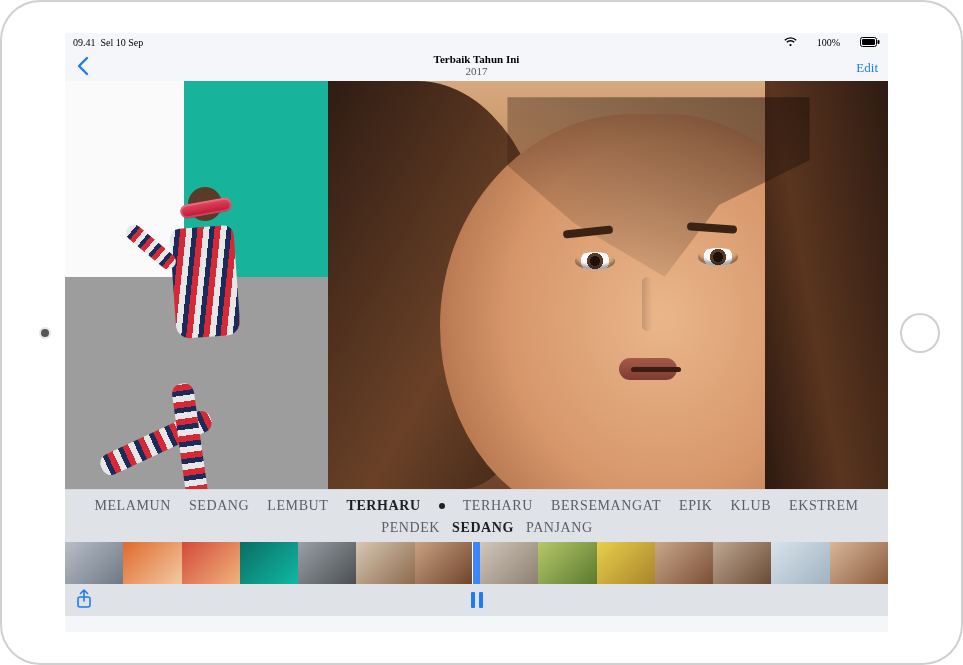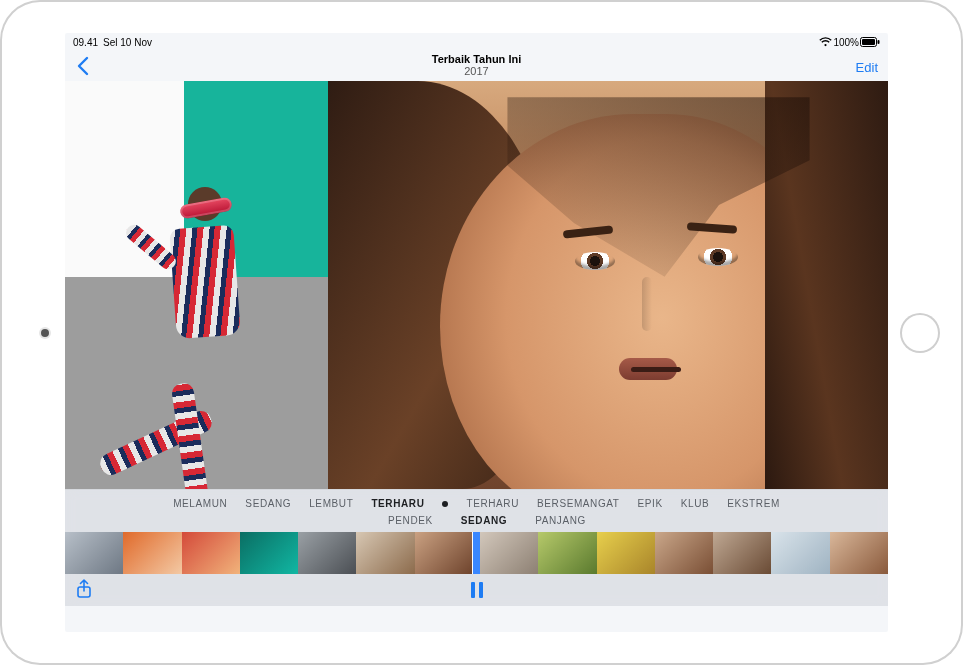--- a/index.html
+++ b/index.html
@@ -13,29 +13,29 @@
     width: 8px; height: 8px; border-radius: 50%; background: #555; box-shadow: 0 0 0 2px #e6e6e6;
   }
   .home-button {
     position: absolute; right: 23px; top: 50%; transform: translateY(-50%);
     width: 40px; height: 40px; border-radius: 50%; background: #fff;
     box-shadow: 0 0 0 2px #cfcfcf inset;
   }
   .screen {
     position: absolute; left: 65px; right: 75px; top: 33px; bottom: 33px;
     background: linear-gradient(#f4f6f9,#f4f6f9);
-    overflow: hidden; border-radius: 2px;
+    overflow: hidden; border-radius: 2px; font-family: Liberation Serif, serif;
   }
   
   .statusbar {
     height: 18px; display: flex; justify-content: space-between; align-items: center;
     padding: 0 8px; font-size: 10px; color: #000;
   }
   .status-left { display: flex; gap: 5px; align-items: center; }
-  .status-right { display: flex; gap: 1px; align-items: center; }
+  .status-right { display: flex; gap: 20px; align-items: center; }
   .wifi-icon, .battery-icon { display: inline-flex; }
   
   .navbar {
     position: relative; height: 30px; display: flex; align-items: center; justify-content: center;
   }
   .back-button {
     position: absolute; left: 6px; top: 2px; width: 22px; height: 26px;
     display: flex; align-items: center; justify-content: center; color:#1e7cf3;
   }
   .title-block { text-align: center; line-height: 1.05; }
@@ -102,26 +102,26 @@
     background:linear-gradient(#a65a48,#7c3c30);}
   .pr-lipgap{ position:absolute; left:54%; top:70%; width:50px; height:5px; border-radius:4px;
     background:#3a1c15;}
   
   .control-panel{
     background: rgba(205,210,216,.55); backdrop-filter: blur(6px);
     border-top:1px solid rgba(0,0,0,.04);
   }
   .mood-row, .duration-row{
     display:flex; justify-content:center; align-items:center; gap:18px;
-    font-size:10px; letter-spacing:.6px; color:#5a5f66; padding:8px 0 4px;
+    font-size:14px; letter-spacing:.6px; color:#5a5f66; padding:8px 0 4px;
   }
   .mood-row span, .duration-row span{ cursor:default; }
   .selected{ color:#1d1f22; font-weight:600; }
   .mood-dot{ width:6px;height:6px;border-radius:50%; background:#1d1f22; display:inline-block; }
-  .duration-row{ padding:2px 0 6px; gap:28px;margin-left:21px;}
+  .duration-row{ padding:2px 0 6px; gap:12px;margin-left:21px;}
   
   .thumbs{
     display:flex; height:42px; width:100%; overflow:hidden;
   }
   .thumb{ flex:1 0 auto; width:55px; height:42px; }
   .thumb.marker{ width:4px; background:#3a87ff; box-shadow:0 0 0 1px #fff;}
   
   .bottombar{
     height:32px; display:flex; align-items:center; justify-content:center; position:relative;
   }
@@ -138,21 +138,21 @@
 
 <div class="device">
   <div class="camera"></div>
   <div class="home-button"></div>
 
   <div class="screen">
 
     <div class="statusbar">
       <div class="status-left">
         <span>09.41</span>
-        <span>Sel 10 Nov</span>
+        <span>Sel 10 Sep</span>
       </div>
       <div class="status-right">
         <span class="wifi-icon">
           <svg width="13" height="10" viewBox="0 0 13 10">
               <path d="M6.5 9.2a1.1 1.1 0 1 0 0-2.2 1.1 1.1 0 0 0 0 2.2zM3.3 5.7a4.6 4.6 0 0 1 6.4 0l1-1a6 6 0 0 0-8.4 0l1 1zM1.3 3.7a7.4 7.4 0 0 1 10.4 0l1-1a8.8 8.8 0 0 0-12.4 0l1 1z" fill="#000"></path>
             </svg>
         </span>
         <span>100%</span>
         <span class="battery-icon">
           <svg width="20" height="10" viewBox="0 0 20 10">

